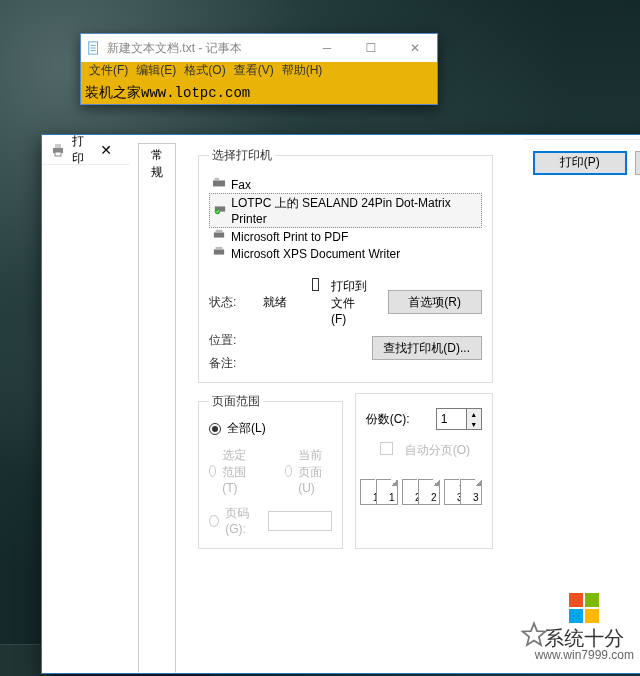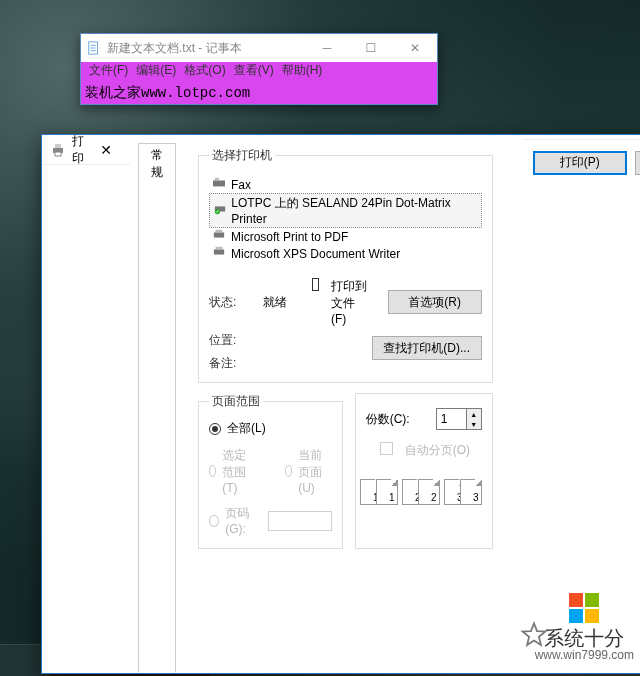--- a/index.html
+++ b/index.html
@@ -26,21 +26,21 @@
       radial-gradient(ellipse 300px 200px at 80% 85%, rgba(200,210,210,.15), transparent 60%),
       radial-gradient(ellipse 260px 180px at 18% 55%, rgba(60,80,80,.5), transparent 65%),
       radial-gradient(ellipse 200px 140px at 55% 25%, rgba(40,60,60,.6), transparent 65%);
   }
 
   
   .notepad {
     position: absolute;
     left: 80px; top: 33px;
     width: 358px;
-    background: #d946ef;
+    background: #eab308;
     box-shadow: 0 4px 12px rgba(0,0,0,.5);
     border: 1px solid #5a8ac6;
   }
   .np-titlebar {
     height: 28px;
     background: #fff;
     display: flex; align-items: center;
     padding-left: 6px;
     color: #888;
   }

